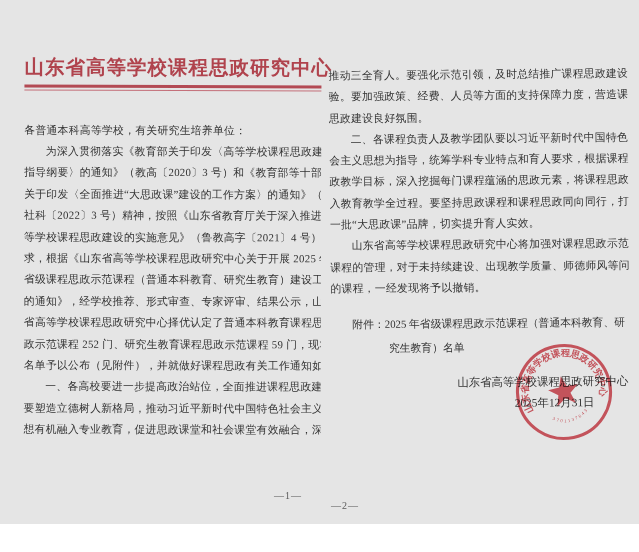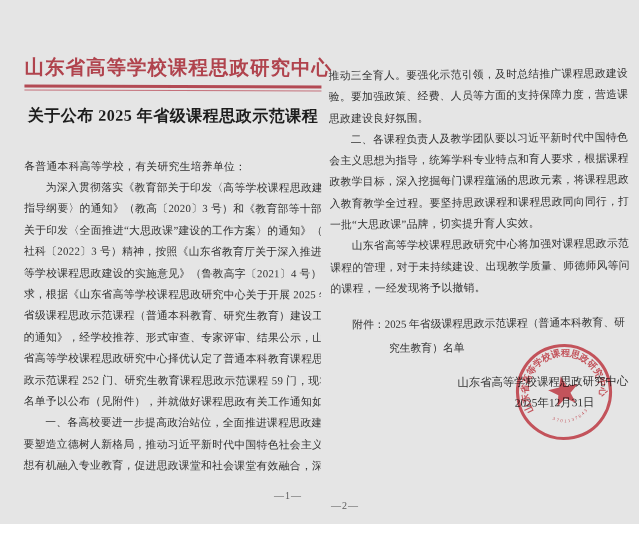--- a/index.html
+++ b/index.html
@@ -58,21 +58,20 @@
 <body>
 
 <div id="canvas">
 
   <div class="page-left">
     <div class="org-header">山东省高等学校课程思政研究中心</div>
     <div class="rule-thick"></div>
     <div class="rule-thin"></div>
 
     <div class="doc-title">
-      <div>关于公布 2025 年省级课程思政示范课程</div>
     </div>
 
     <div class="body-block">
       <div class="bl nj">各普通本科高等学校，有关研究生培养单位：</div>
       <div class="bl ind">为深入贯彻落实《教育部关于印发〈高等学校课程思政建设</div>
       <div class="bl">指导纲要〉的通知》（教高〔2020〕3 号）和《教育部等十部门</div>
       <div class="bl">关于印发〈全面推进“大思政课”建设的工作方案〉的通知》（教</div>
       <div class="bl">社科〔2022〕3 号）精神，按照《山东省教育厅关于深入推进高</div>
       <div class="bl">等学校课程思政建设的实施意见》（鲁教高字〔2021〕4 号）要</div>
       <div class="bl">求，根据《山东省高等学校课程思政研究中心关于开展 2025 年</div>

